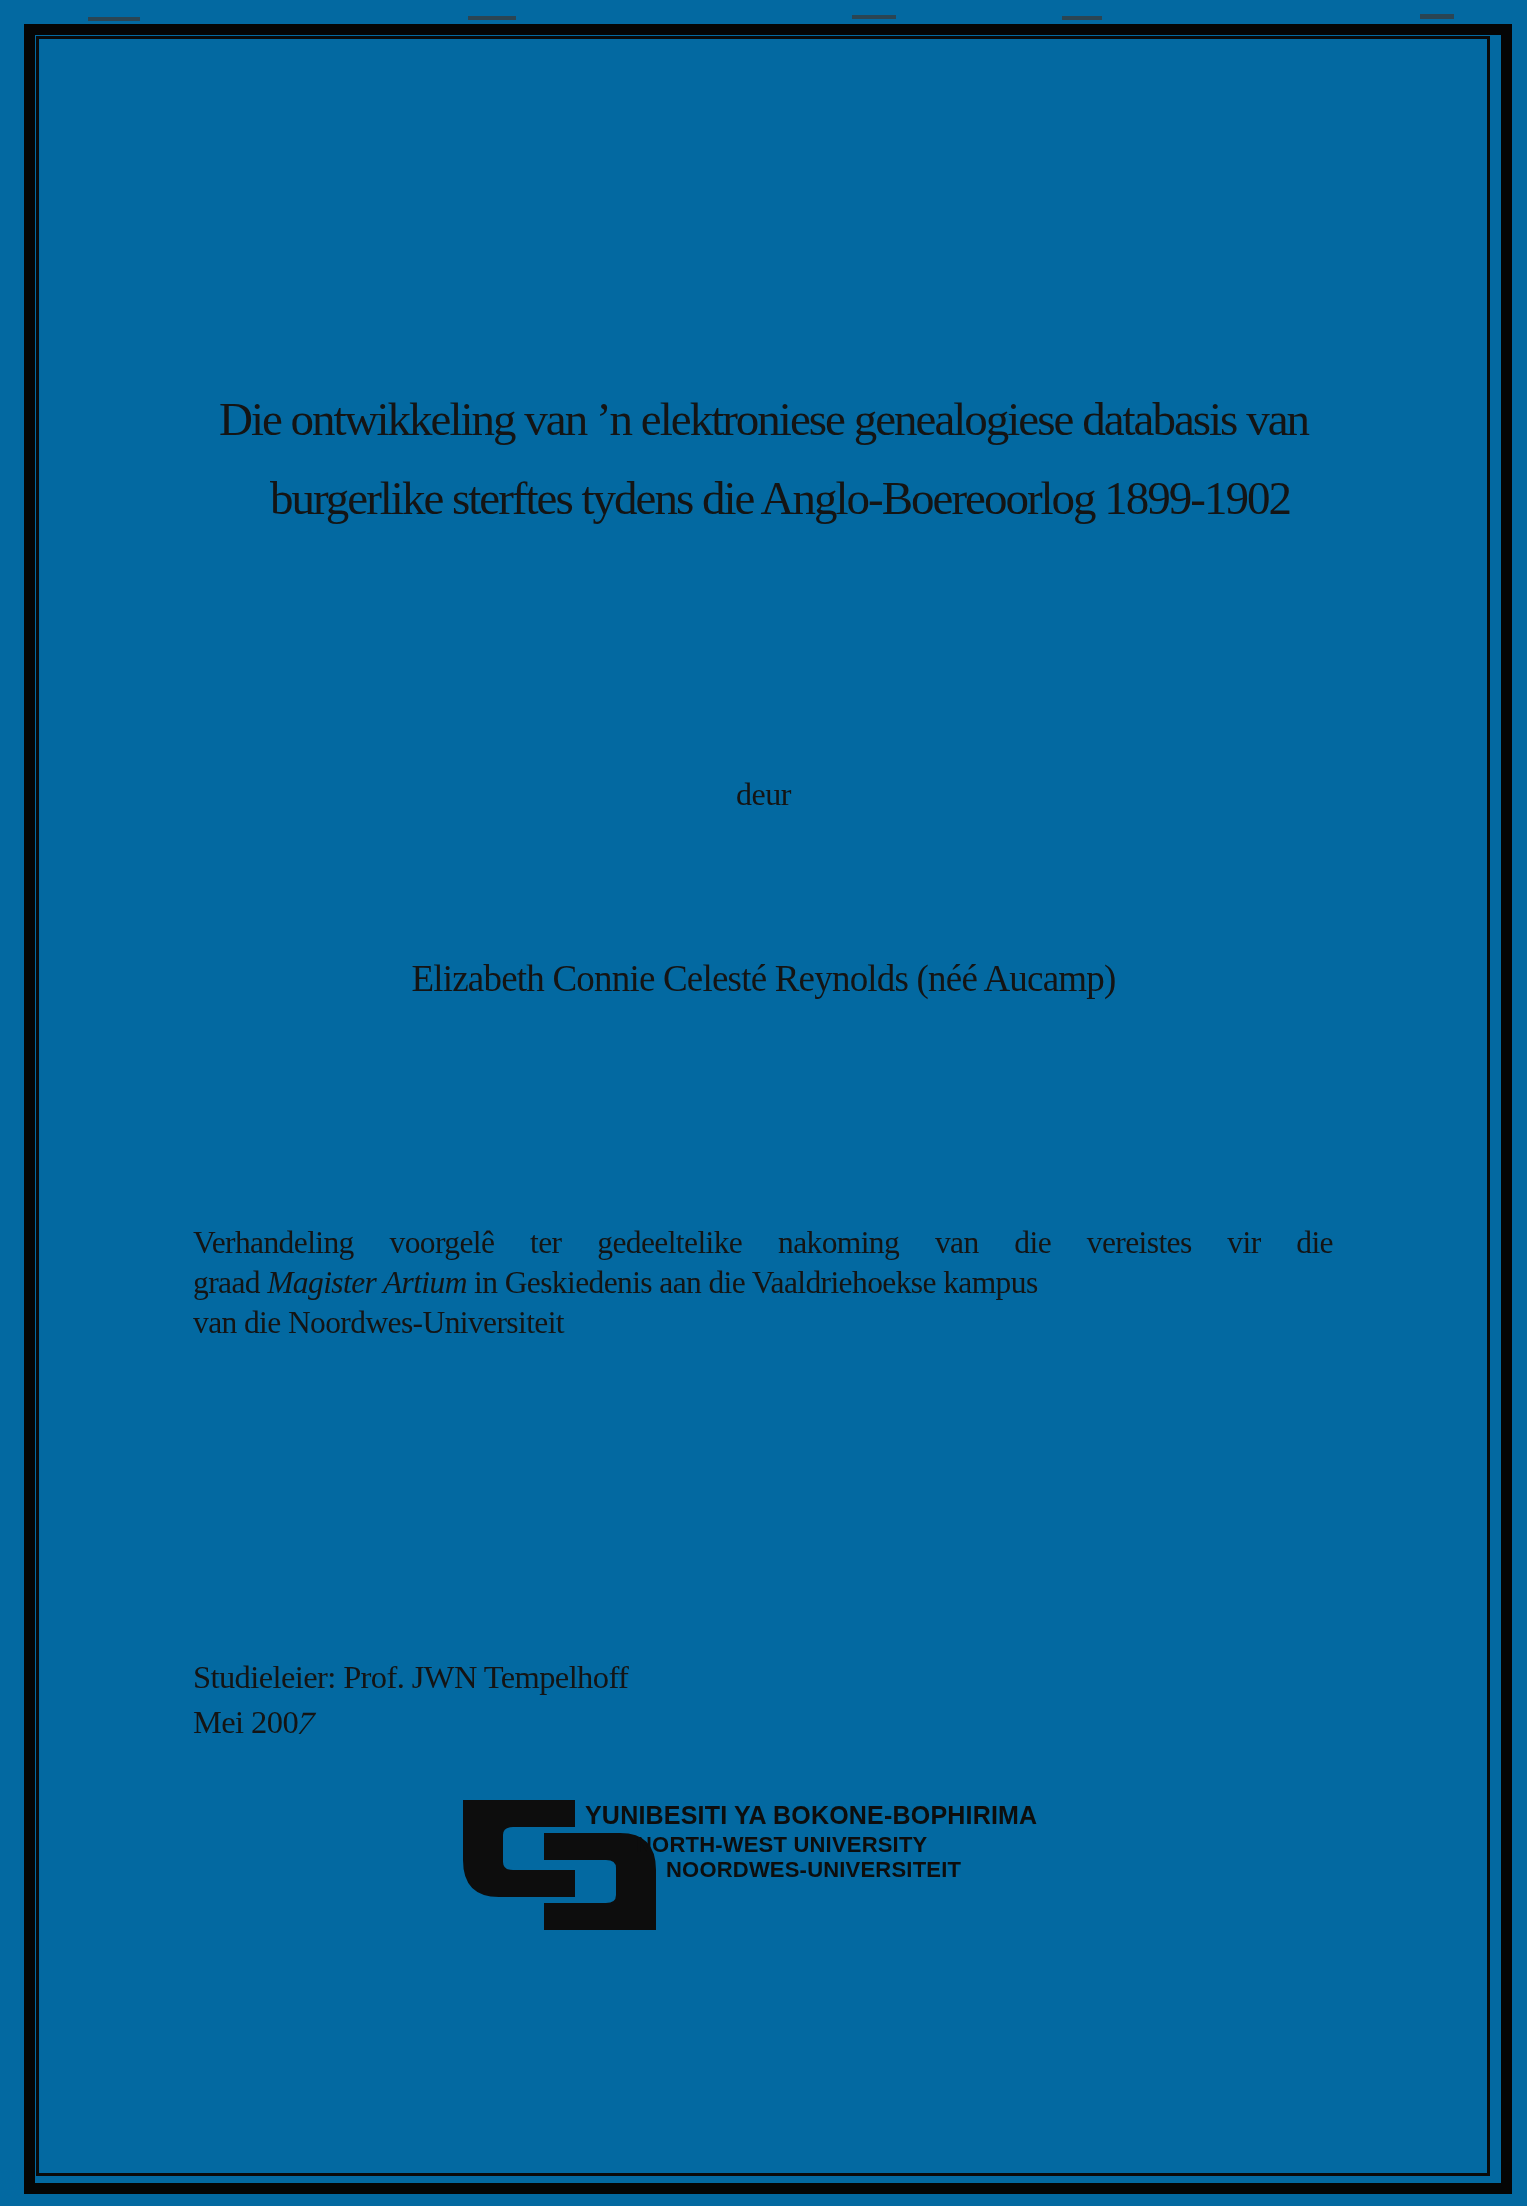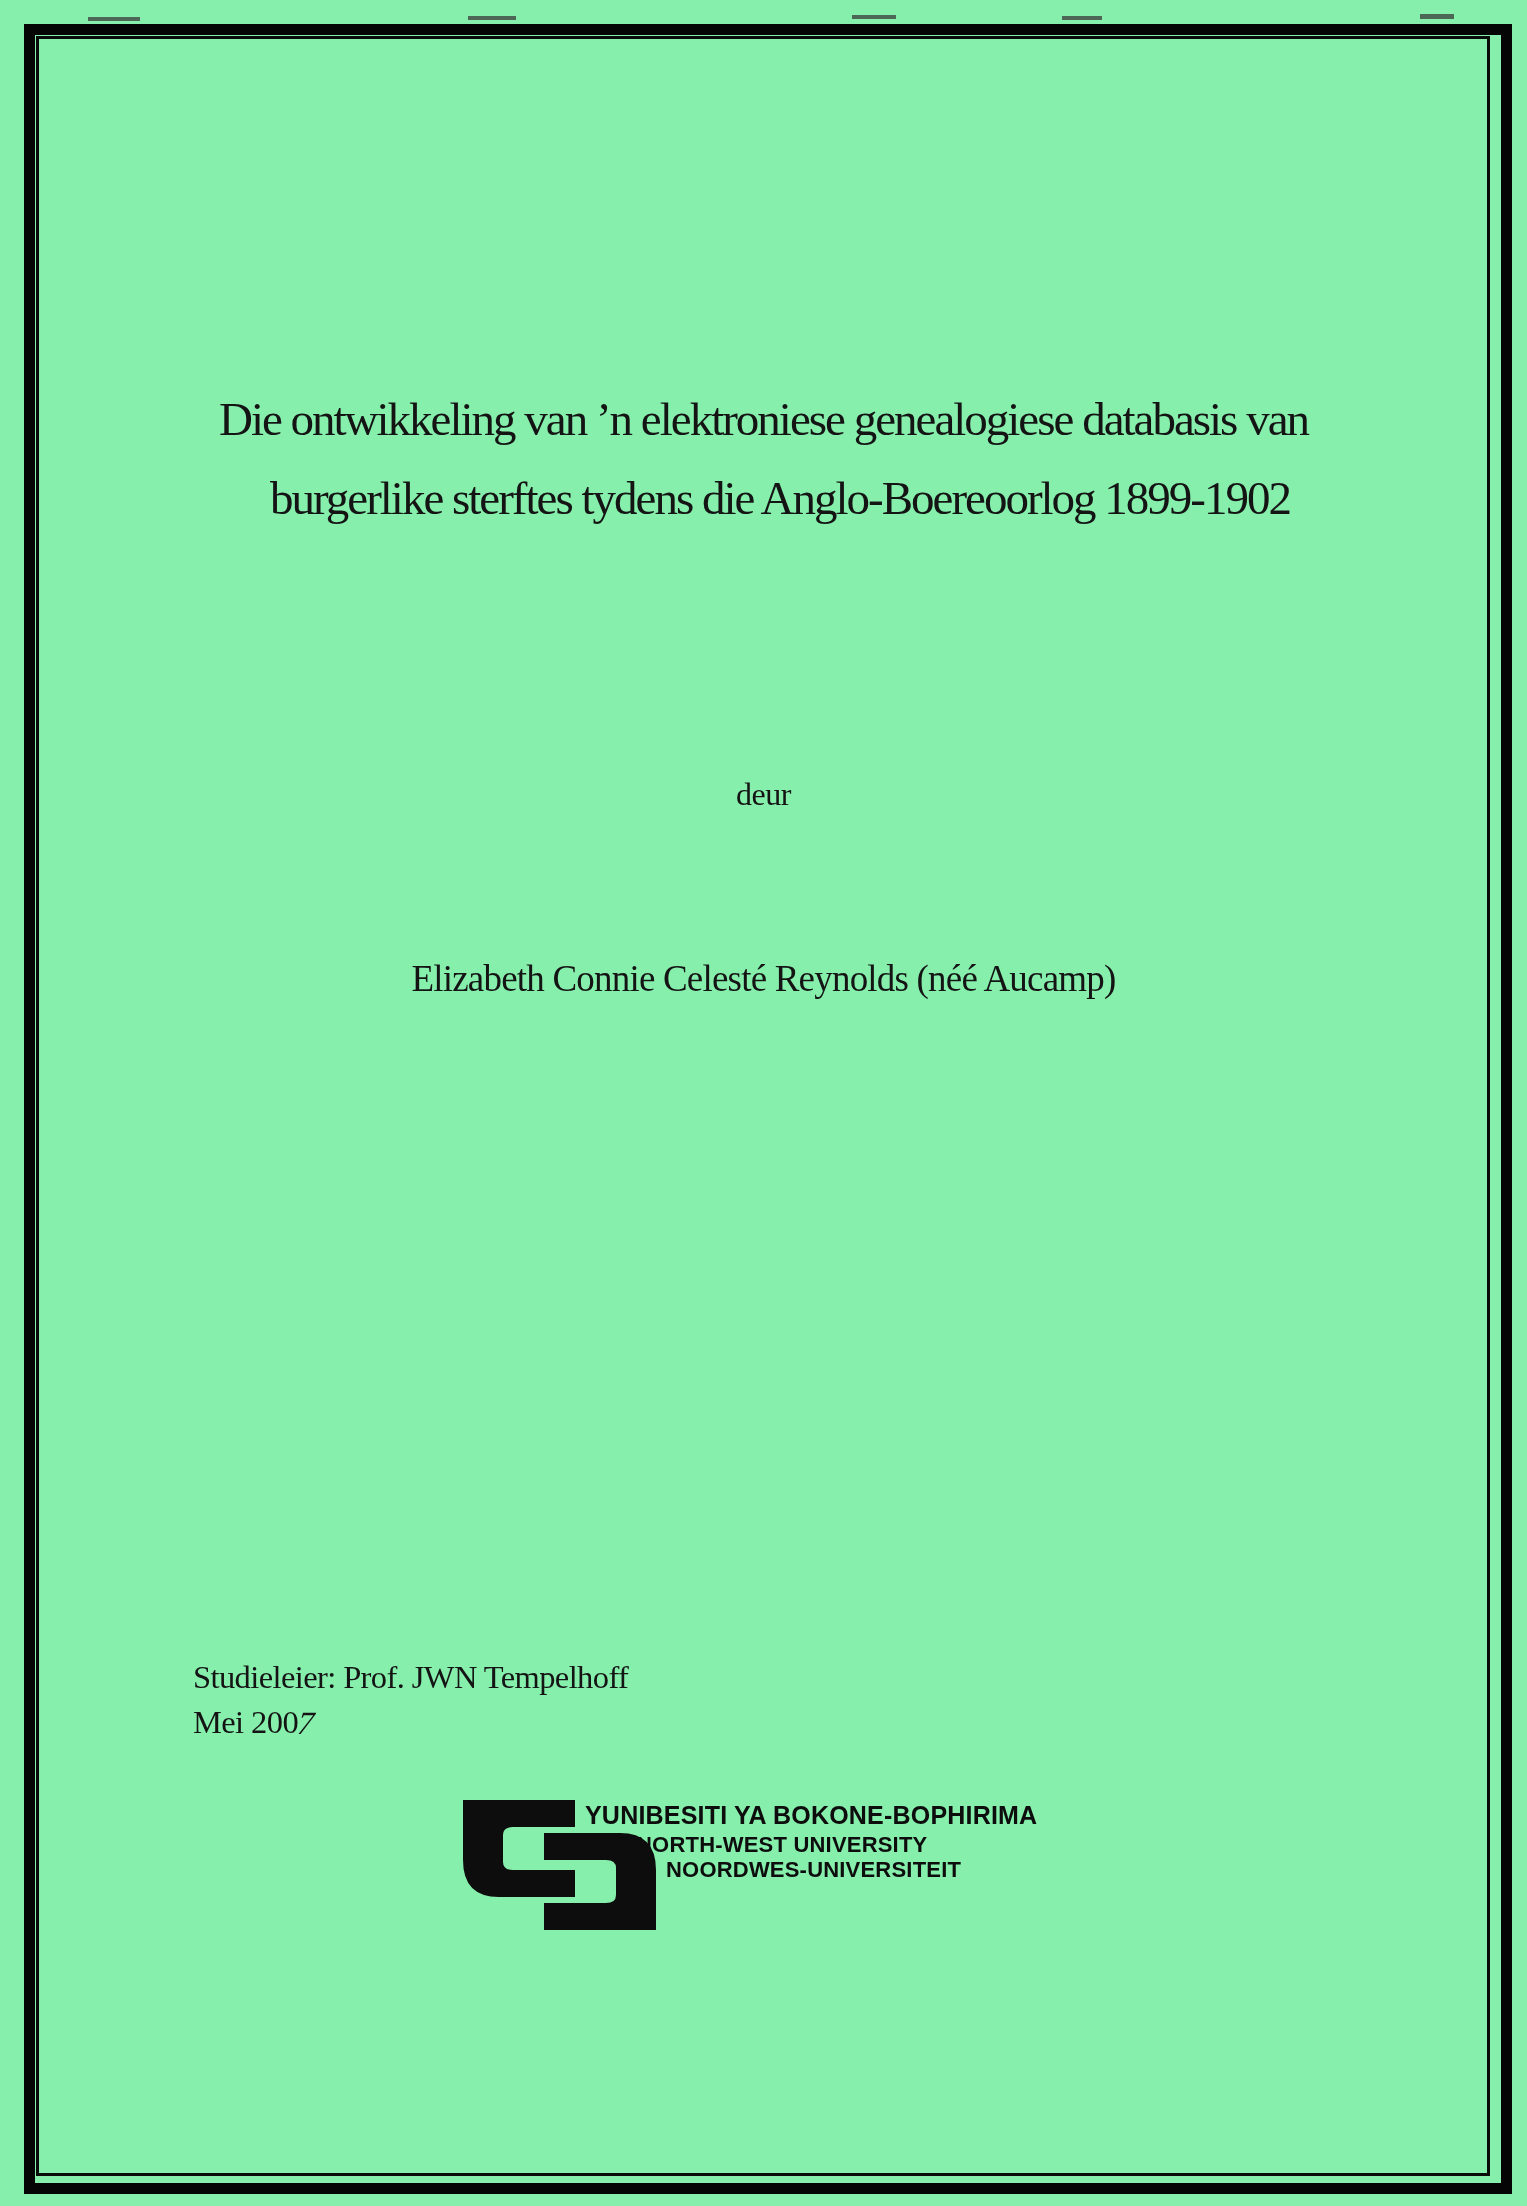--- a/index.html
+++ b/index.html
@@ -4,21 +4,21 @@
 <style>
   html, body {
     margin: 0;
     padding: 0;
     background: #ffffff;
   }
   .page {
     position: relative;
     width: 1527px;
     height: 2206px;
-    background: #86efac;
+    background: #0369a1;
     font-family: "Liberation Serif", "DejaVu Serif", serif;
     color: #141414;
     overflow: hidden;
   }
 
   
   .frame-outer {
     position: absolute;
     left: 24px; top: 24px;
     width: 1488px; height: 2170px;
@@ -120,20 +120,25 @@
   <div class="frame-outer"></div>
   <div class="frame-inner"></div>
 
   <div class="abs center title-line title-1">Die ontwikkeling van ’n elektroniese genealogiese databasis van</div>
   <div class="abs center title-line title-2">burgerlike sterftes tydens die Anglo-Boereoorlog 1899-1902</div>
 
   <div class="abs center byline">deur</div>
 
   <div class="abs center author">Elizabeth Connie Celesté Reynolds (néé Aucamp)</div>
 
+  <div class="declaration">
+    <div class="decl-just">Verhandeling voorgelê ter gedeeltelike nakoming van die vereistes vir die</div>
+    <div><span>graad </span><span class="italic">Magister Artium</span><span> in Geskiedenis aan die Vaaldriehoekse kampus</span></div>
+    <div>van die Noordwes-Universiteit</div>
+  </div>
 
   <div class="supervisor-block">
     <div>Studieleier: Prof. JWN Tempelhoff</div>
     <div><span>Mei 200</span><span class="skew7">7</span></div>
   </div>
 
   <svg class="logo-mark" viewBox="0 0 193 130" xmlns="http://www.w3.org/2000/svg">
     <path fill="#0d0d0d" d="M0,0 H112 V27 H50 Q40,27 40,35 V62 Q40,70 50,70 H112 V97 H36 Q0,97 0,60 V0 Z"></path>
     <path fill="#0d0d0d" transform="rotate(180 96.5 65)" d="M0,0 H112 V27 H50 Q40,27 40,35 V62 Q40,70 50,70 H112 V97 H36 Q0,97 0,60 V0 Z"></path>
   </svg>

